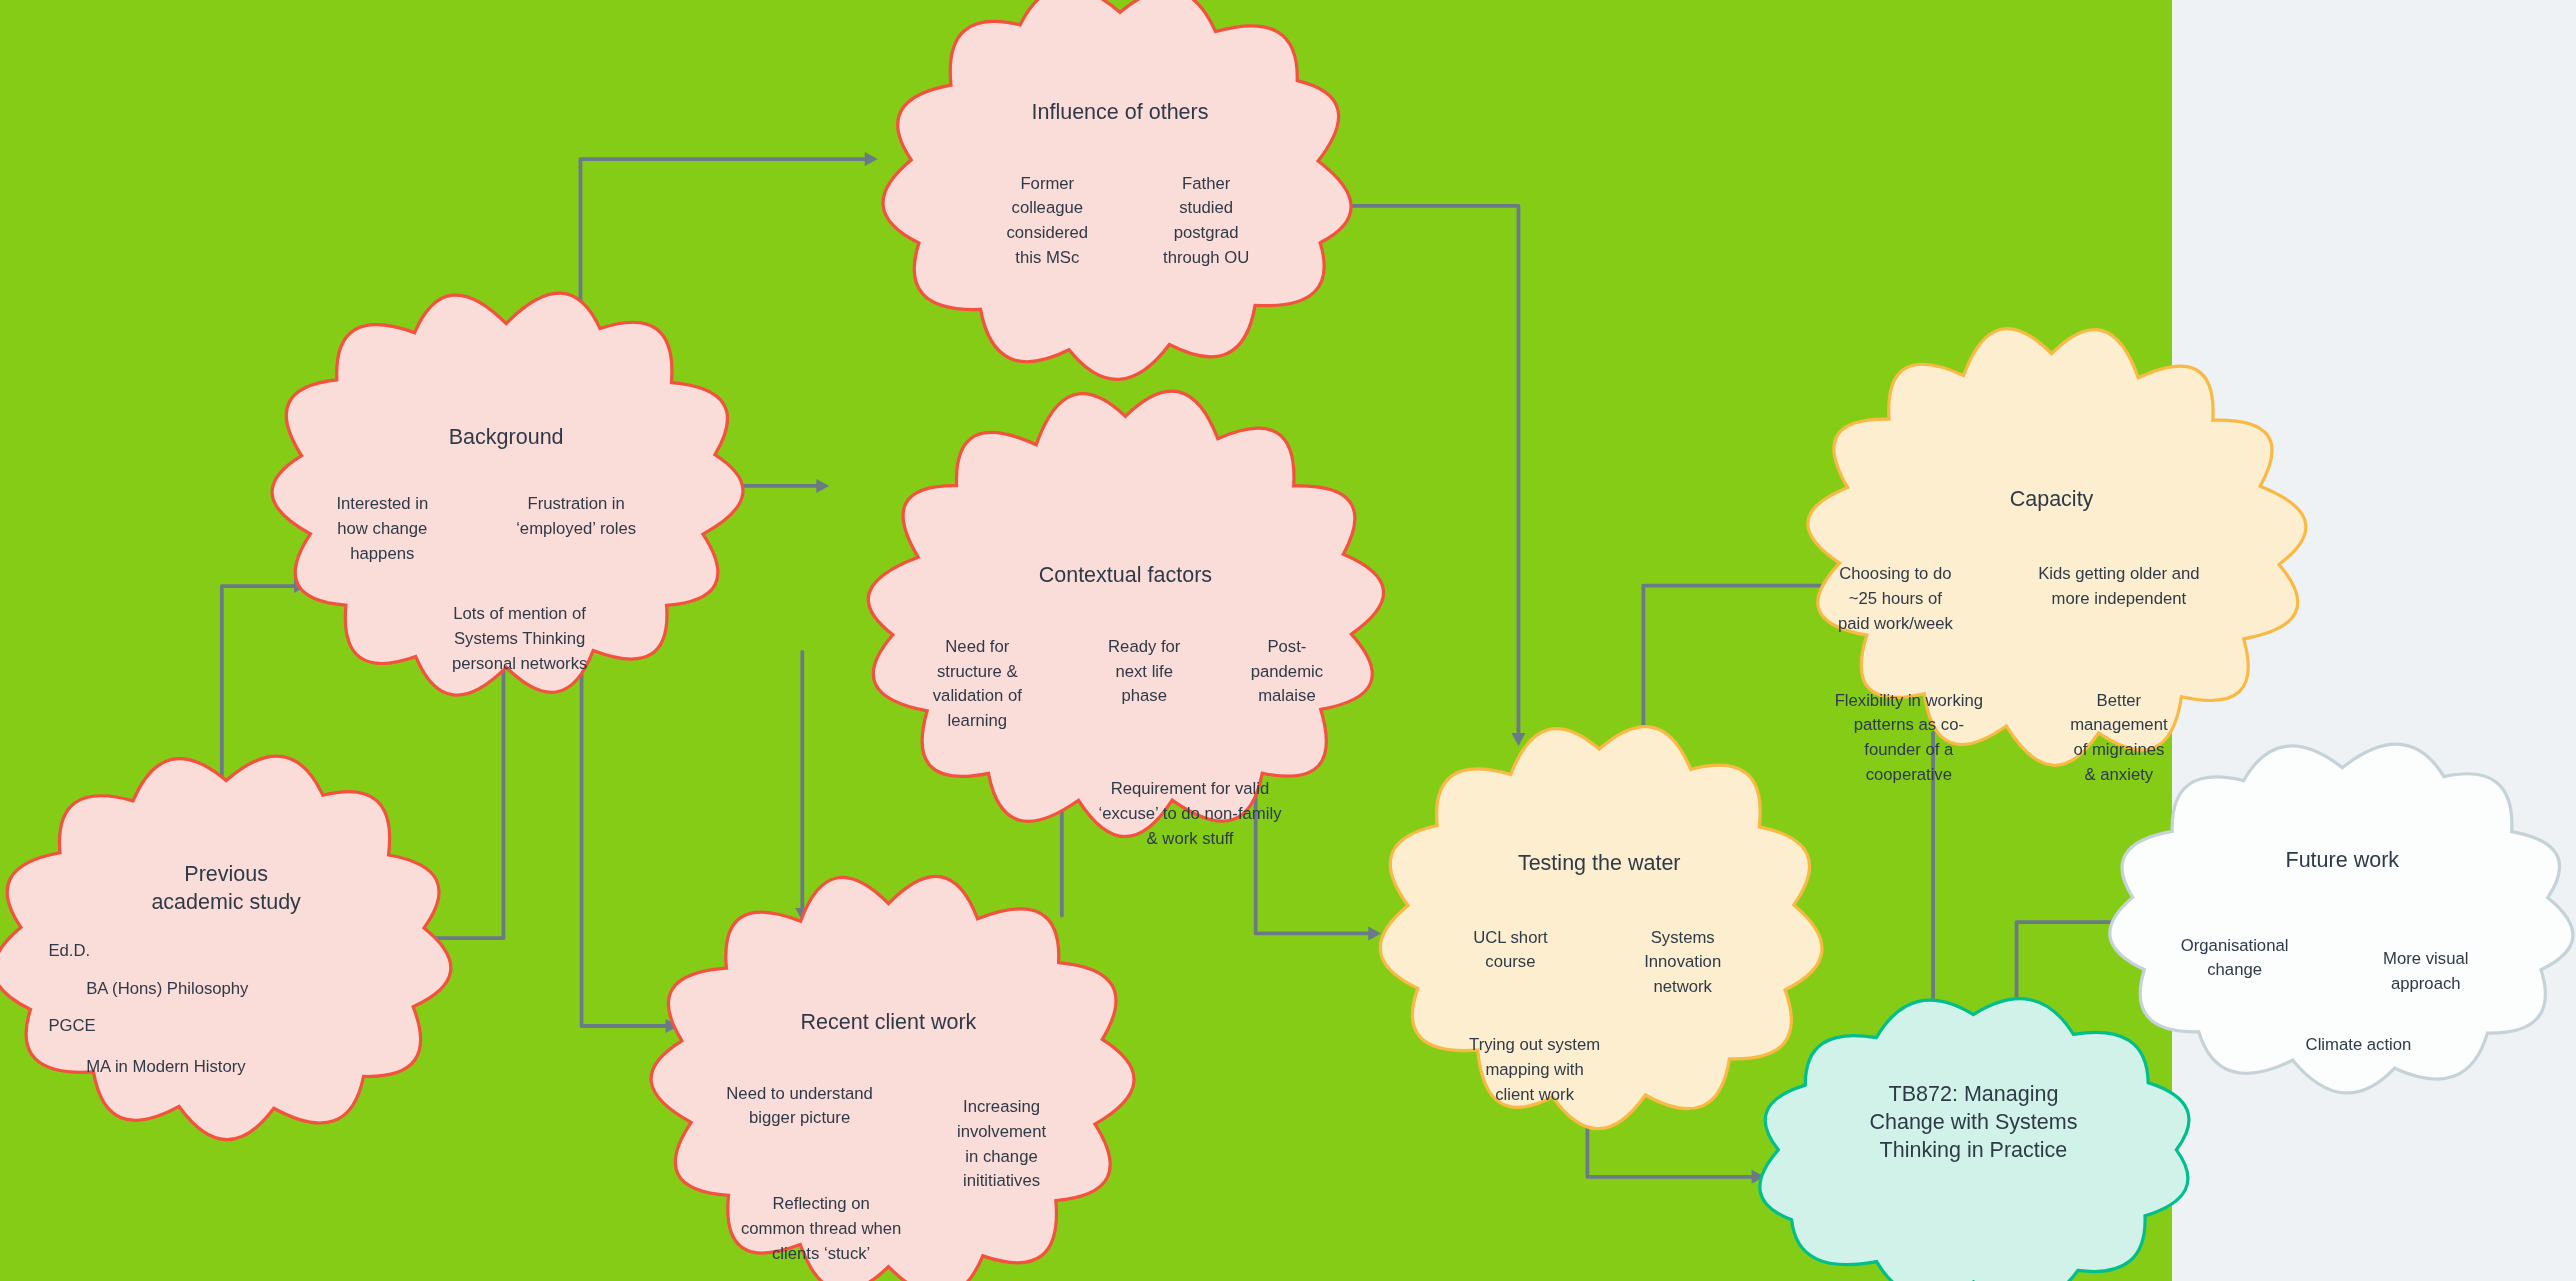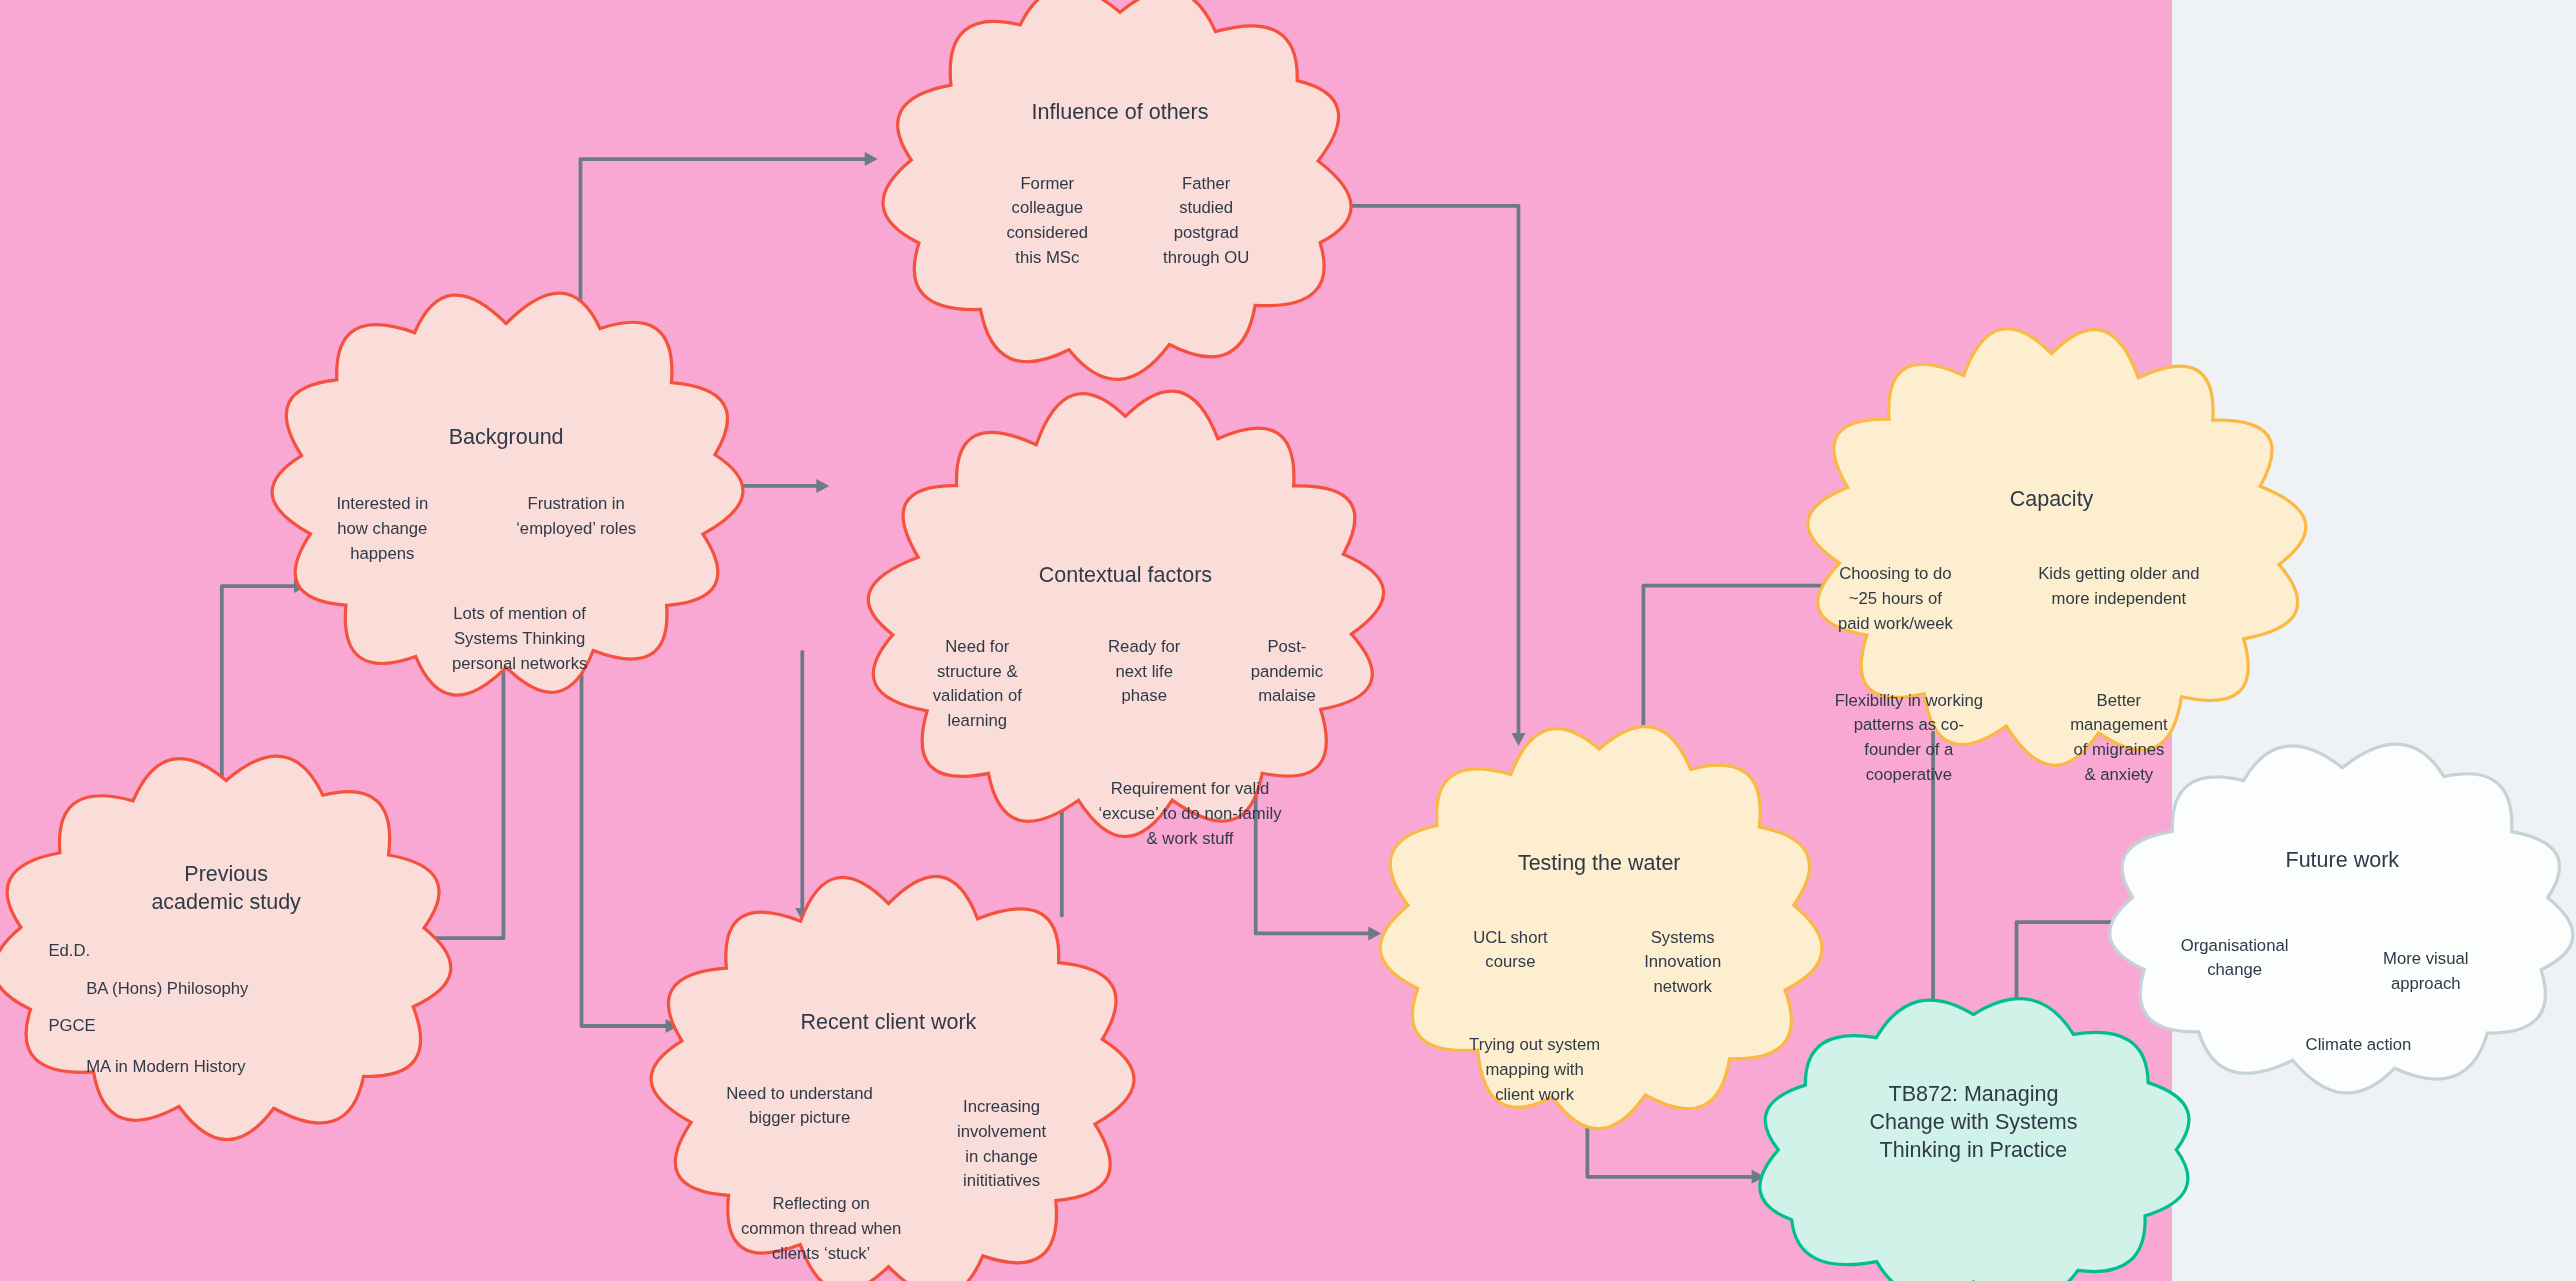--- a/index.html
+++ b/index.html
@@ -1,18 +1,18 @@
 <!DOCTYPE html>
 <html style="font-size:8.6px"><head>
 <meta charset="utf-8">
 <style>
   html,body{margin:0;padding:0;background:#eef2f5;}
   body{width:2576px;height:1282px;overflow:hidden;
        font-family:"Liberation Sans",sans-serif;}
-  #stage{position:relative;width:2172px;height:1282px;background:#f9a8d4;}
+  #stage{position:relative;width:2172px;height:1282px;background:#84cc16;}
   svg#canvas{position:absolute;left:0;top:0;width:2576px;height:1282px;}
   .cloud-title{font-size:40px;fill:#2e3a47;}
   .cloud-item{font-size:31px;fill:#2e3a47;}
   .conn{fill:none;stroke:#6b7a89;stroke-width:7;stroke-linecap:round;stroke-linejoin:round;}
 </style>
 </head>
 <body>
 
 <div id="stage">
   <svg id="canvas" viewBox="0 0 4784 2380">

